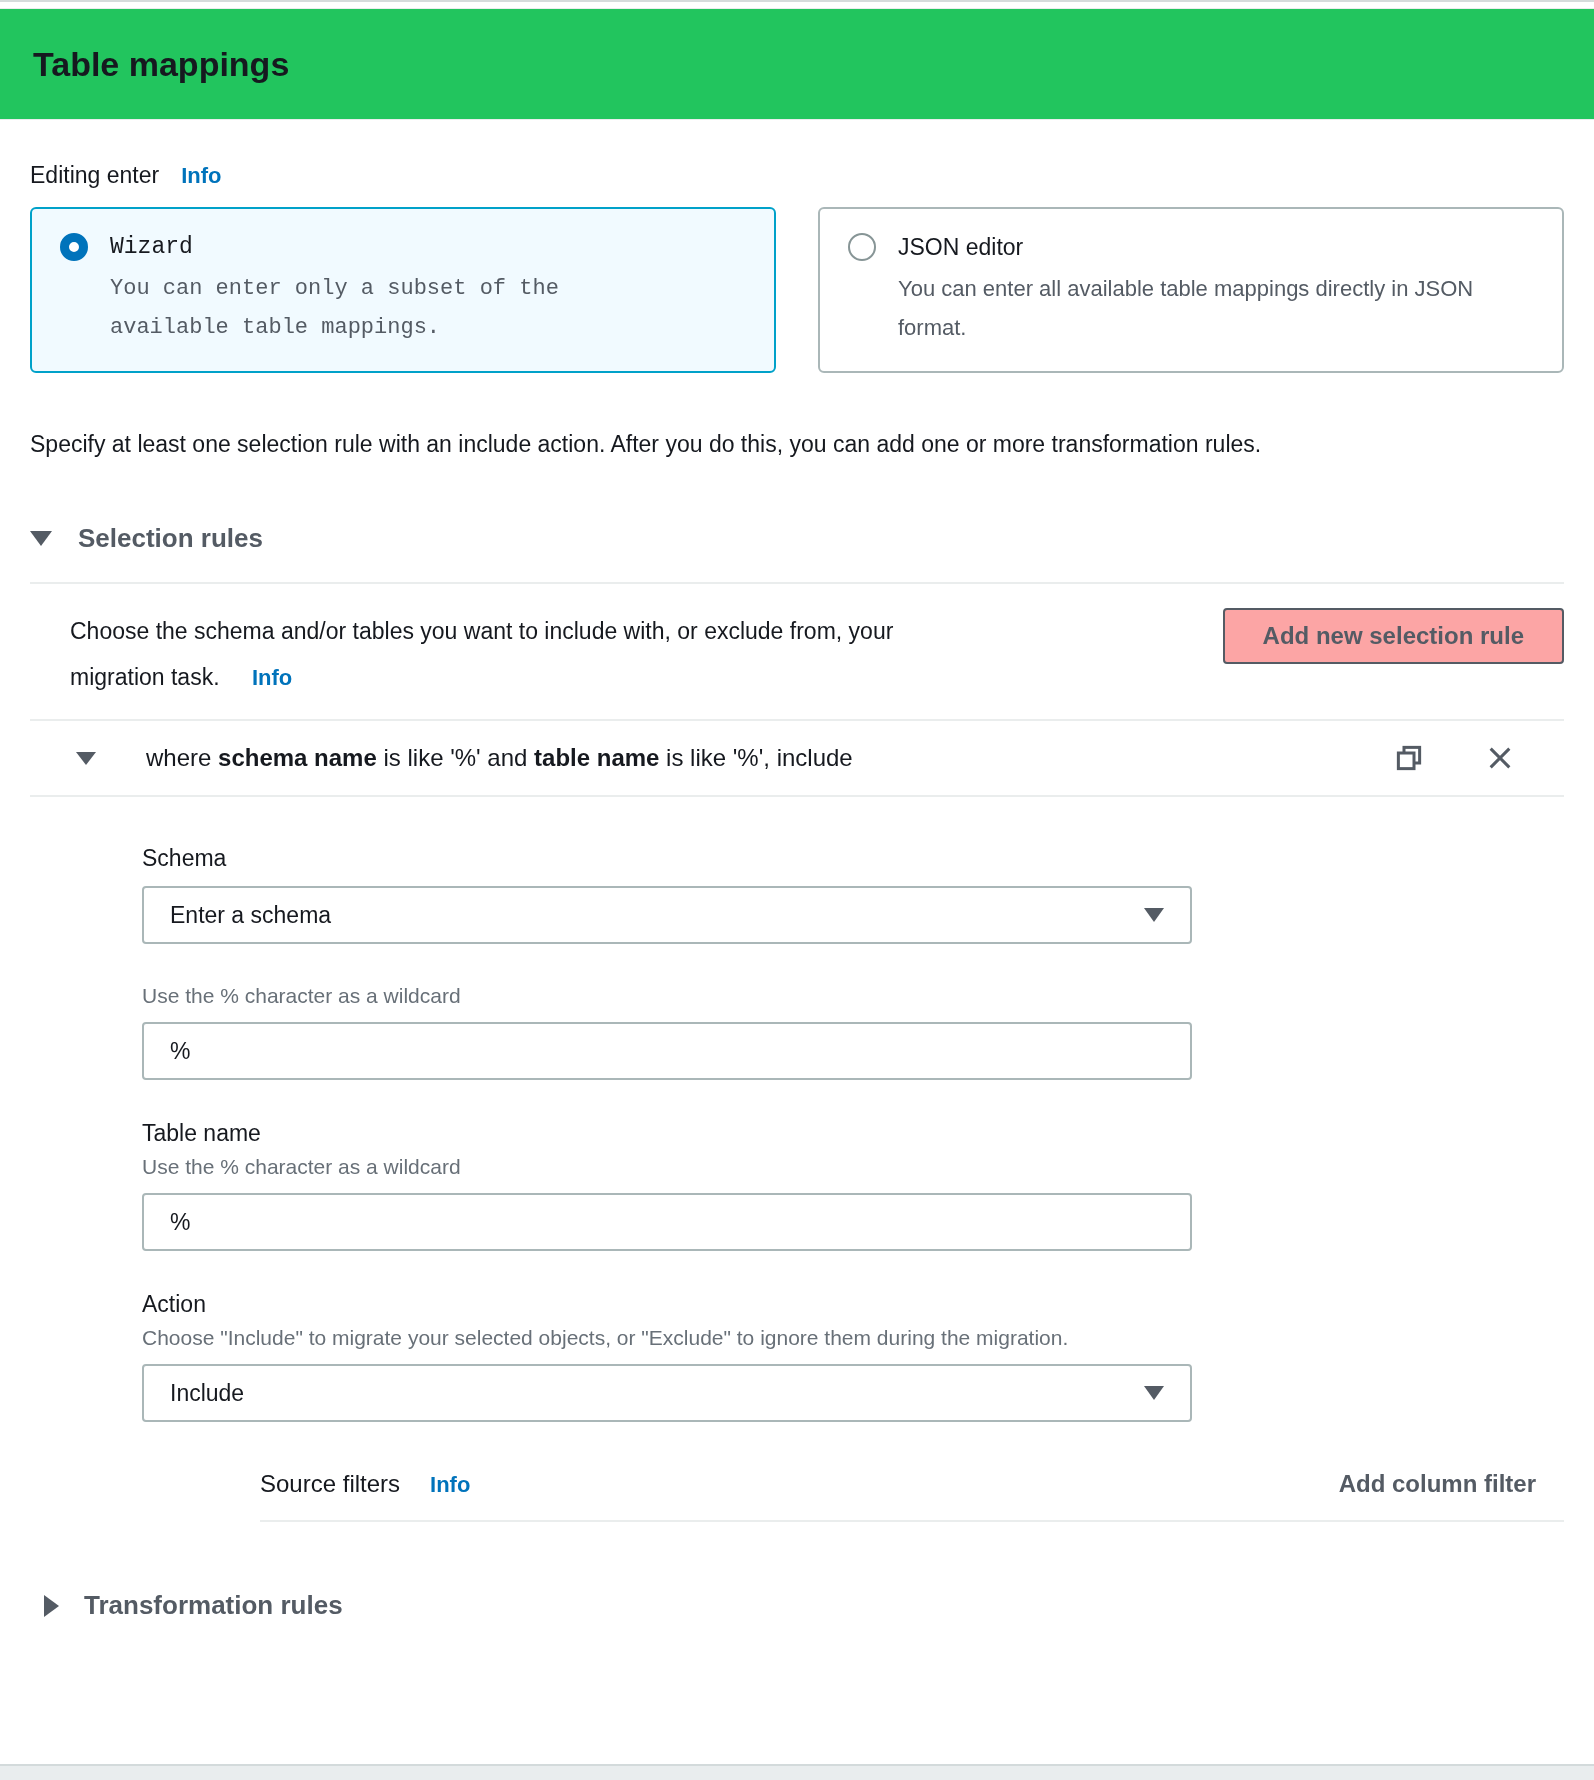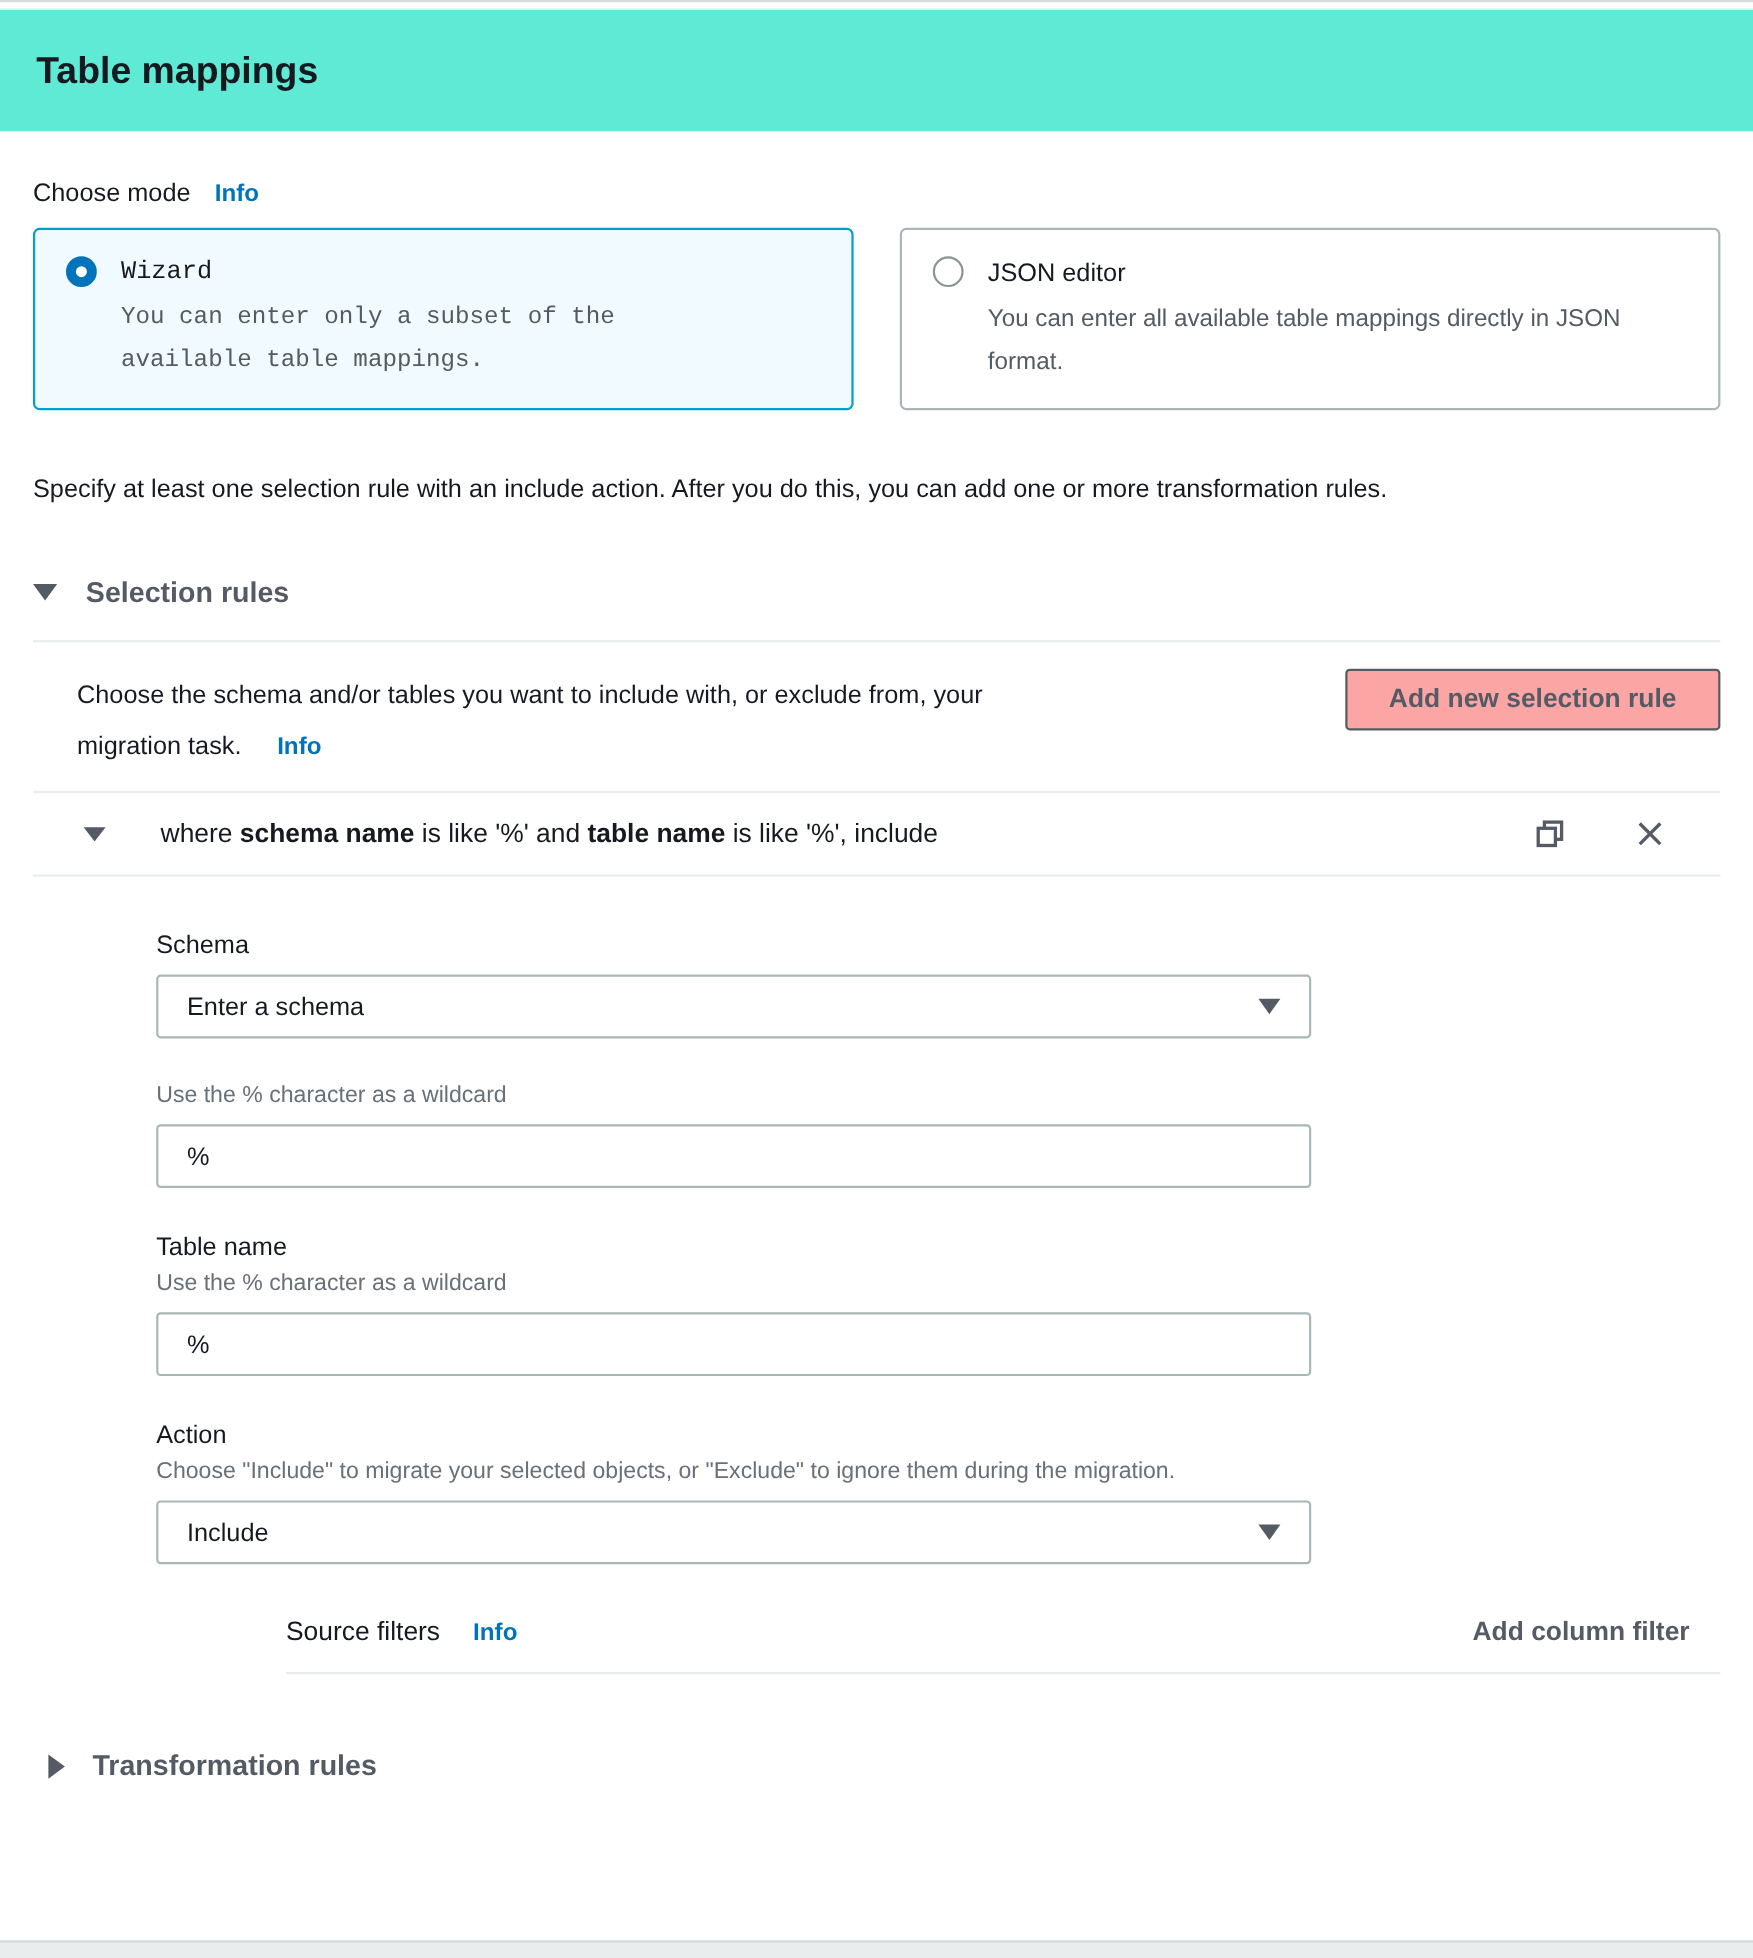--- a/index.html
+++ b/index.html
@@ -9,21 +9,21 @@
     position: relative;
     background: #ffffff;
     font-family: "Liberation Sans", sans-serif;
     color: #16191f;
     overflow: hidden;
   }
   .top-edge { height: 2px; background: #d5dbdb; }
   .panel-header {
     margin-top: 6px;
     height: 112px;
-    background: #5eead4;
+    background: #22c55e;
     border-top: 1px solid #eaeded;
     border-bottom: 1px solid #eaeded;
     display: flex; align-items: center;
     padding-left: 33px;
   }
   .panel-title { font-size: 34px; font-weight: 700; color: #16191f; }
 
   .content { padding: 0 30px; }
 
   .editing-row { margin-top: 42px; display: flex; align-items: baseline; gap: 22px; }
@@ -98,21 +98,21 @@
 
 <div class="top-edge"></div>
 
 <div class="panel-header">
   <div class="panel-title">Table mappings</div>
 </div>
 
 <div class="content">
 
   <div class="editing-row">
-    <span class="field-label-lg">Choose mode</span>
+    <span class="field-label-lg">Editing enter</span>
     <a class="info-link">Info</a>
   </div>
 
   <div class="cards">
     <div class="card selected">
       <div class="radio-row">
         <span class="radio on"></span>
         <span class="card-label">Wizard</span>
       </div>
       <div class="card-desc">You can enter only a subset of the available table mappings.</div>

